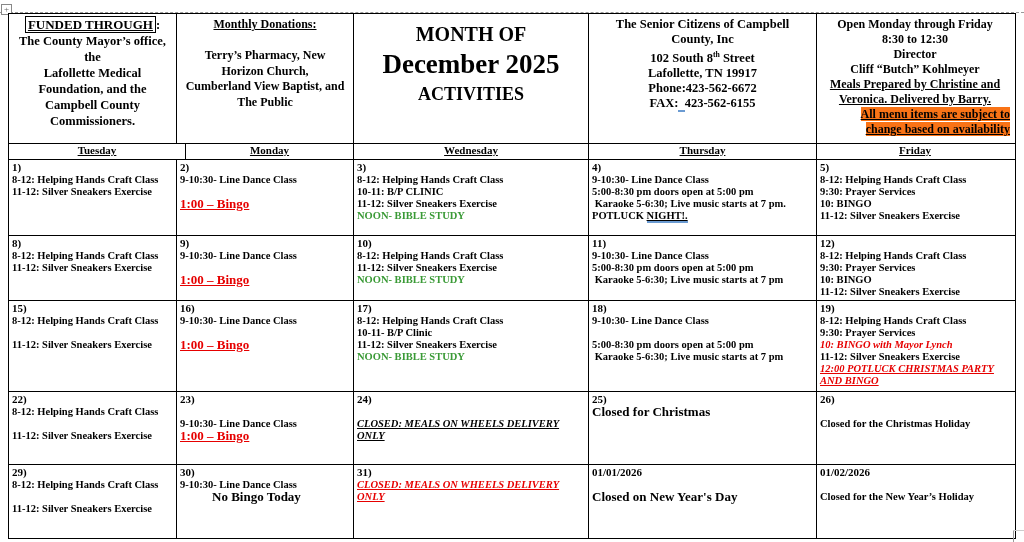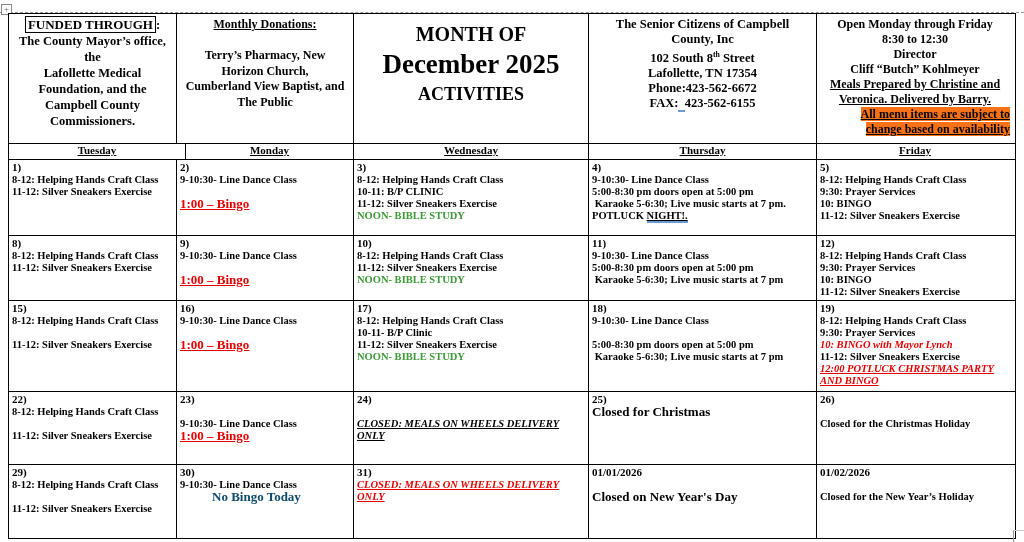--- a/index.html
+++ b/index.html
@@ -39,30 +39,30 @@
   .w0{height:75px;} .w1{height:64px;} .w2{height:90px;} .w3{height:72px;} .w4{height:73px;}
   .dayno{font-size:11px;line-height:13px;}
 
   .line{white-space:pre-wrap;}
   .a-r{text-align:right;}
   .a-ind{padding-left:32px;}
 
   
   .s-n{}
   .s-u{text-decoration:underline;}
-  .s-boxu{border:1px solid #000;padding:0 2px;font-size:13px;}
+  .s-boxu{text-decoration:underline;border:1px solid #000;padding:0 2px;font-size:13px;}
   .s-m1{font-size:20px;line-height:26px;margin-top:16px;}
   .s-m2{font-size:27px;line-height:34px;}
   .s-m3{font-size:18px;line-height:26px;}
   .s-sup{vertical-align:super;font-size:0.62em;}
   .s-gramsp{border-bottom:2px solid #6b9bd2;}
   .s-gram{text-decoration:underline;border-bottom:2px solid #6b9bd2;}
   .s-hl{background:#f97316;text-decoration:underline;}
   .s-redu{color:#e60000;text-decoration:underline;font-size:13px;}
-  .s-redbig{color:#0c4a6e;font-size:13px;}
+  .s-redbig{color:#000000;font-size:13px;}
   .s-redi{color:#e60000;font-style:italic;}
   .s-rediu{color:#e60000;font-style:italic;text-decoration:underline;}
   .s-blkiu{font-style:italic;text-decoration:underline;}
   .s-green{color:#3a9a36;}
   .s-big{font-size:13px;}
 
   
   .ext-v{position:absolute;left:1013px;top:531px;width:1px;height:11px;background:#9a9a9a;}
   .ext-h{position:absolute;left:1013px;top:530px;width:11px;height:1px;background:#cccccc;}
 </style>
@@ -94,21 +94,21 @@
       </div>
     <div class="cell c2 ic2">
         <div class="line"><span class="s-m1">MONTH OF</span></div>
         <div class="line"><span class="s-m2">December 2025</span></div>
         <div class="line"><span class="s-m3">ACTIVITIES</span></div>
       </div>
     <div class="cell c3 ic3">
         <div class="line"><span class="s-n">The Senior Citizens of Campbell</span></div>
         <div class="line"><span class="s-n">County, Inc</span></div>
         <div class="line"><span class="s-n">102 South 8</span><span class="s-sup">th</span><span class="s-n"> Street</span></div>
-        <div class="line"><span class="s-n">Lafollette, TN 17354</span></div>
+        <div class="line"><span class="s-n">Lafollette, TN 19917</span></div>
         <div class="line"><span class="s-n">Phone:423-562-6672</span></div>
         <div class="line"><span class="s-n">FAX:</span><span class="s-gramsp">  </span><span class="s-n">423-562-6155</span></div>
       </div>
     <div class="cell c4 ic4">
         <div class="line"><span class="s-n">Open Monday through Friday</span></div>
         <div class="line"><span class="s-n">8:30 to 12:30</span></div>
         <div class="line"><span class="s-n">Director</span></div>
         <div class="line"><span class="s-n">Cliff “Butch” Kohlmeyer</span></div>
         <div class="line"><span class="s-u">Meals Prepared by Christine and</span></div>
         <div class="line"><span class="s-u">Veronica. Delivered by Barry.</span></div>

